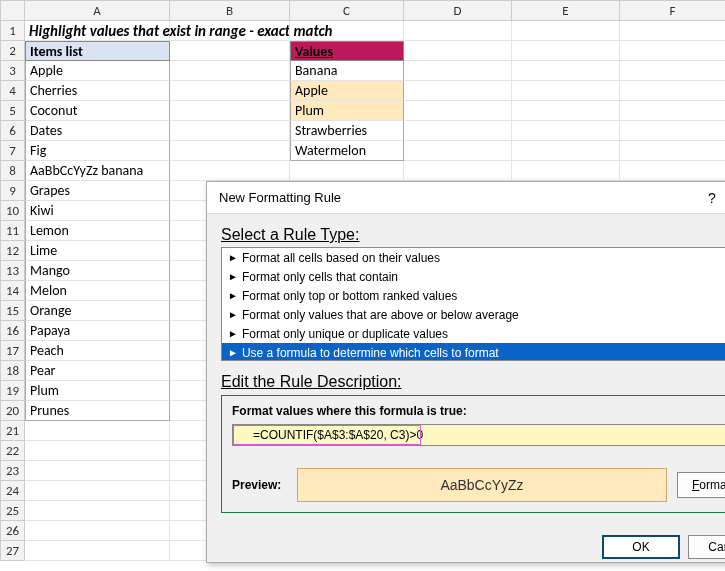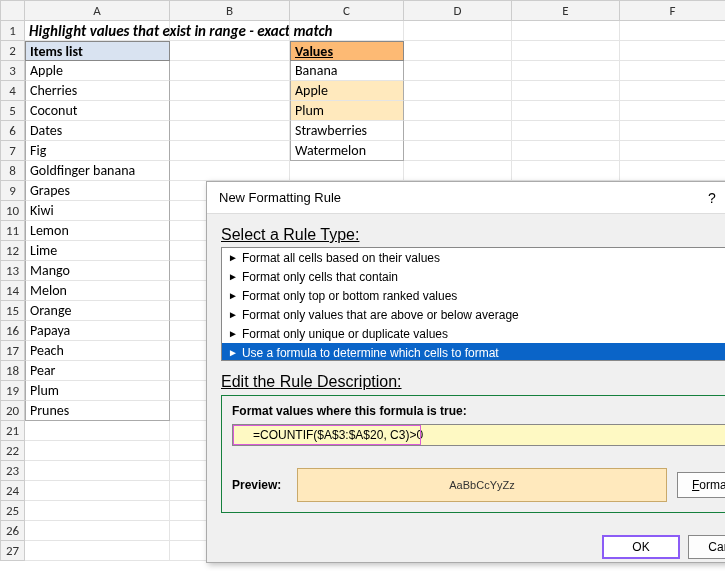--- a/index.html
+++ b/index.html
@@ -54,21 +54,21 @@
   }
   .hdr-a {
     background: #d9e3f1;
     font-weight: bold;
     border-top: 1px solid #888;
     border-bottom: 1px solid #888;
     border-left: 1px solid #888;
     border-right: 1px solid #888;
   }
   .hdr-c {
-    background: #fdba74;
+    background: #be185d;
     font-weight: bold;
     border-top: 1px solid #888;
     border-bottom: 1px solid #888;
     border-left: 1px solid #888;
     border-right: 1px solid #888;
     text-decoration: underline;
   }
   .boxed {
     border-left: 1px solid #aaa;
     border-right: 1px solid #aaa;
@@ -182,21 +182,21 @@
   }
   .preview-label { font-weight: bold; width: 55px; }
   .preview-box {
     flex: 1;
     height: 34px;
     border: 1px solid #c9a96a;
     background: #ffe9bd;
     display: flex;
     align-items: center;
     justify-content: center;
-    font-size: 11px;
+    font-size: 14px;
     color: #333;
   }
   .format-btn {
     width: 78px;
     height: 26px;
     border: 1px solid #888;
     background: #fdfdfd;
     cursor: pointer;
     font-size: 12px;
     text-decoration: underline;
@@ -212,21 +212,21 @@
   }
   .btn {
     width: 78px;
     height: 24px;
     border: 1px solid #888;
     background: #fdfdfd;
     font-size: 12px;
     cursor: pointer;
   }
   .btn.primary {
-    border: 2px solid #8b5cf6;
+    border: 2px solid #0c4a6e;
     background: #fff;
   }
 </style>
 </head>
 <body>
 
 <div class="sheet" id="sheet">
     <div class="ch"></div>
     <div class="ch">A</div>
     <div class="ch">B</div>
@@ -277,21 +277,21 @@
     <div class="cell"></div>
     <div class="cell"></div>
     <div class="rh">7</div>
     <div class="cell boxed">Fig</div>
     <div class="cell"></div>
     <div class="cell boxed-c box-bottom">Watermelon</div>
     <div class="cell"></div>
     <div class="cell"></div>
     <div class="cell"></div>
     <div class="rh">8</div>
-    <div class="cell boxed">Goldfinger banana</div>
+    <div class="cell boxed">AaBbCcYyZz banana</div>
     <div class="cell"></div>
     <div class="cell"></div>
     <div class="cell"></div>
     <div class="cell"></div>
     <div class="cell"></div>
     <div class="rh">9</div>
     <div class="cell boxed">Grapes</div>
     <div class="cell"></div>
     <div class="cell"></div>
     <div class="cell"></div>

